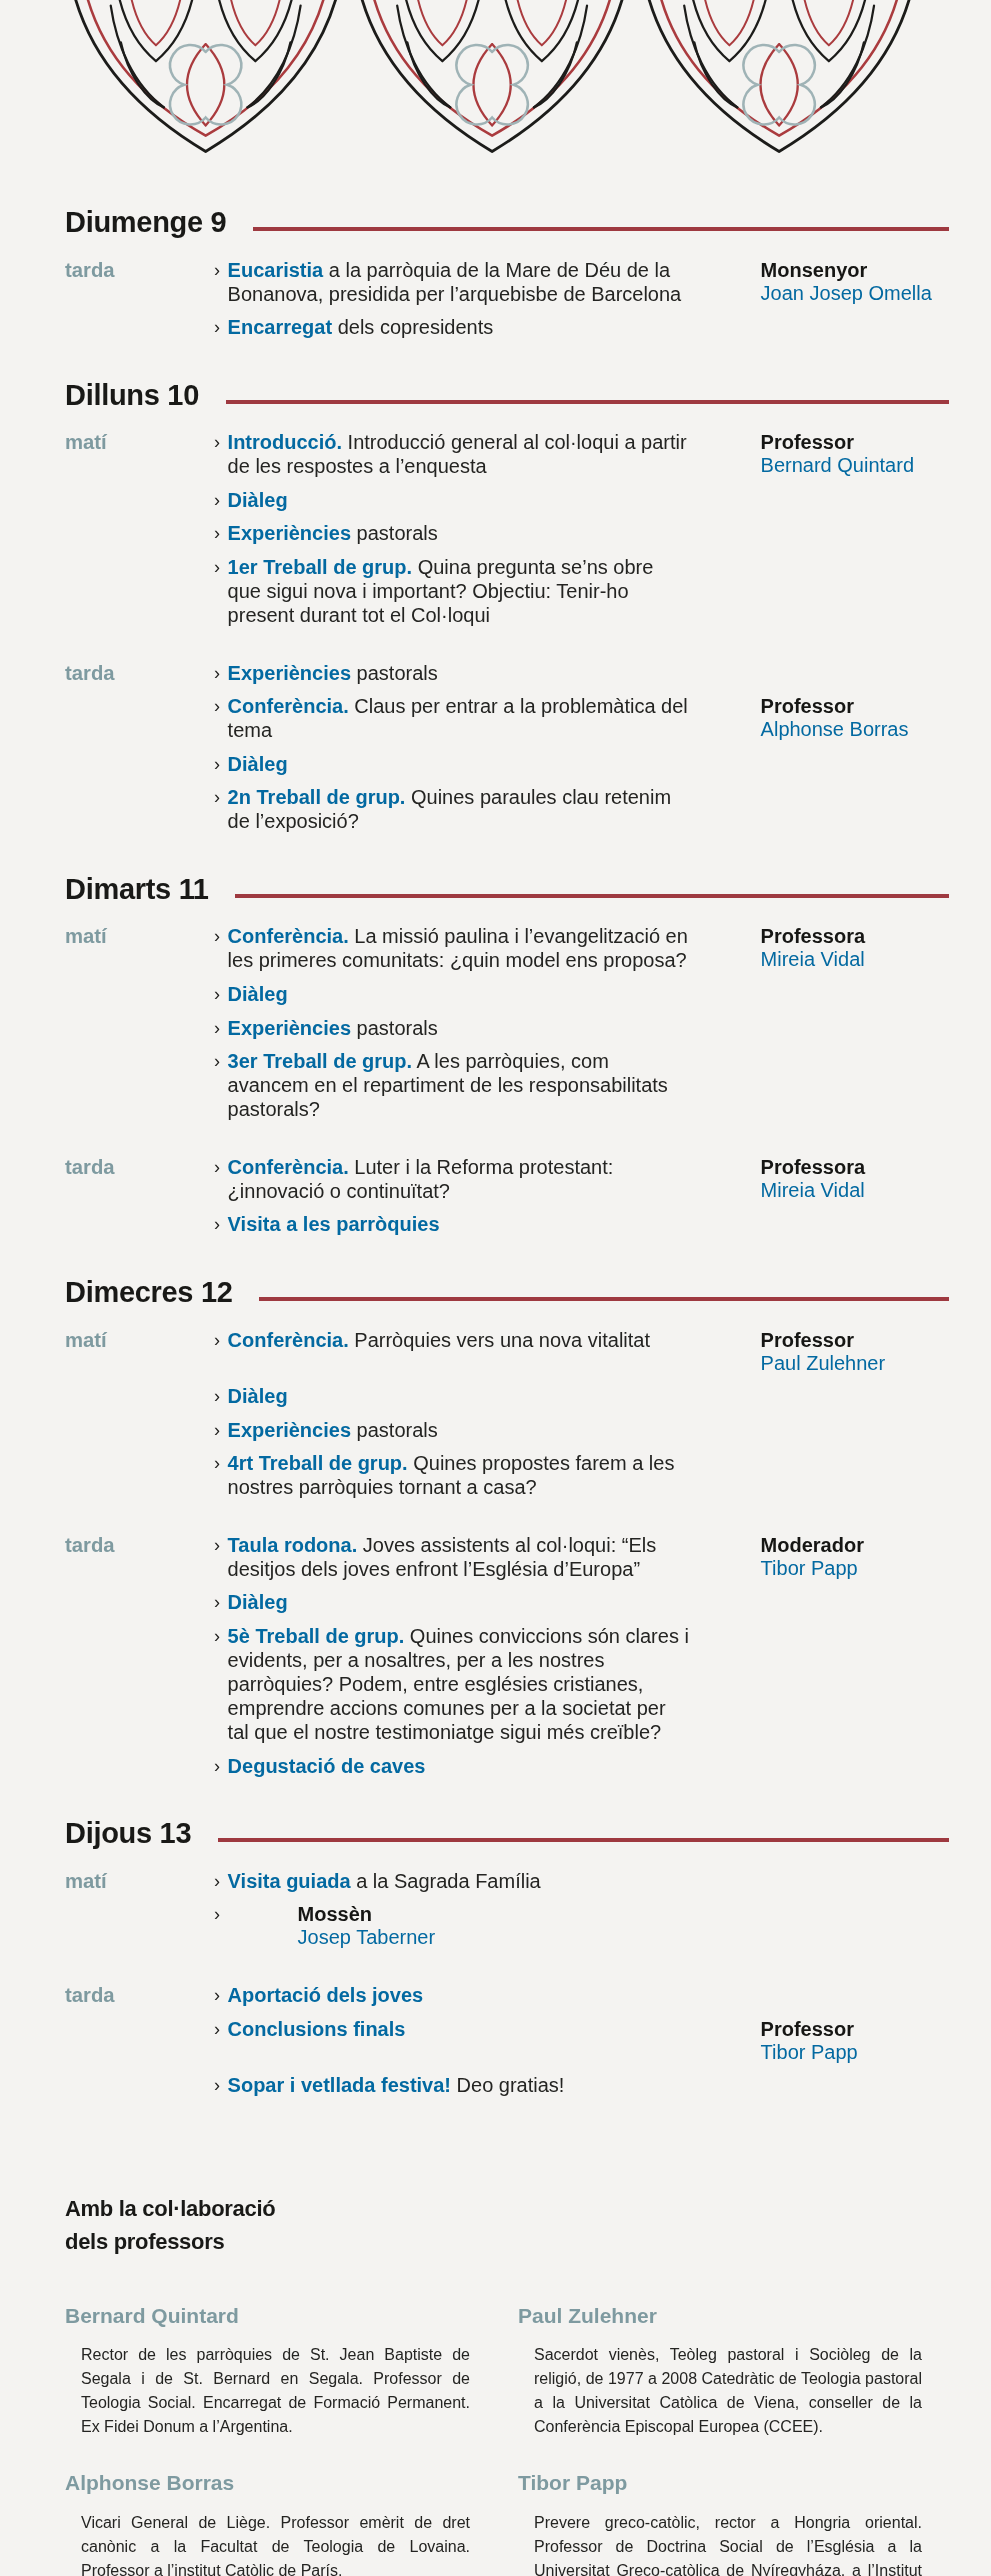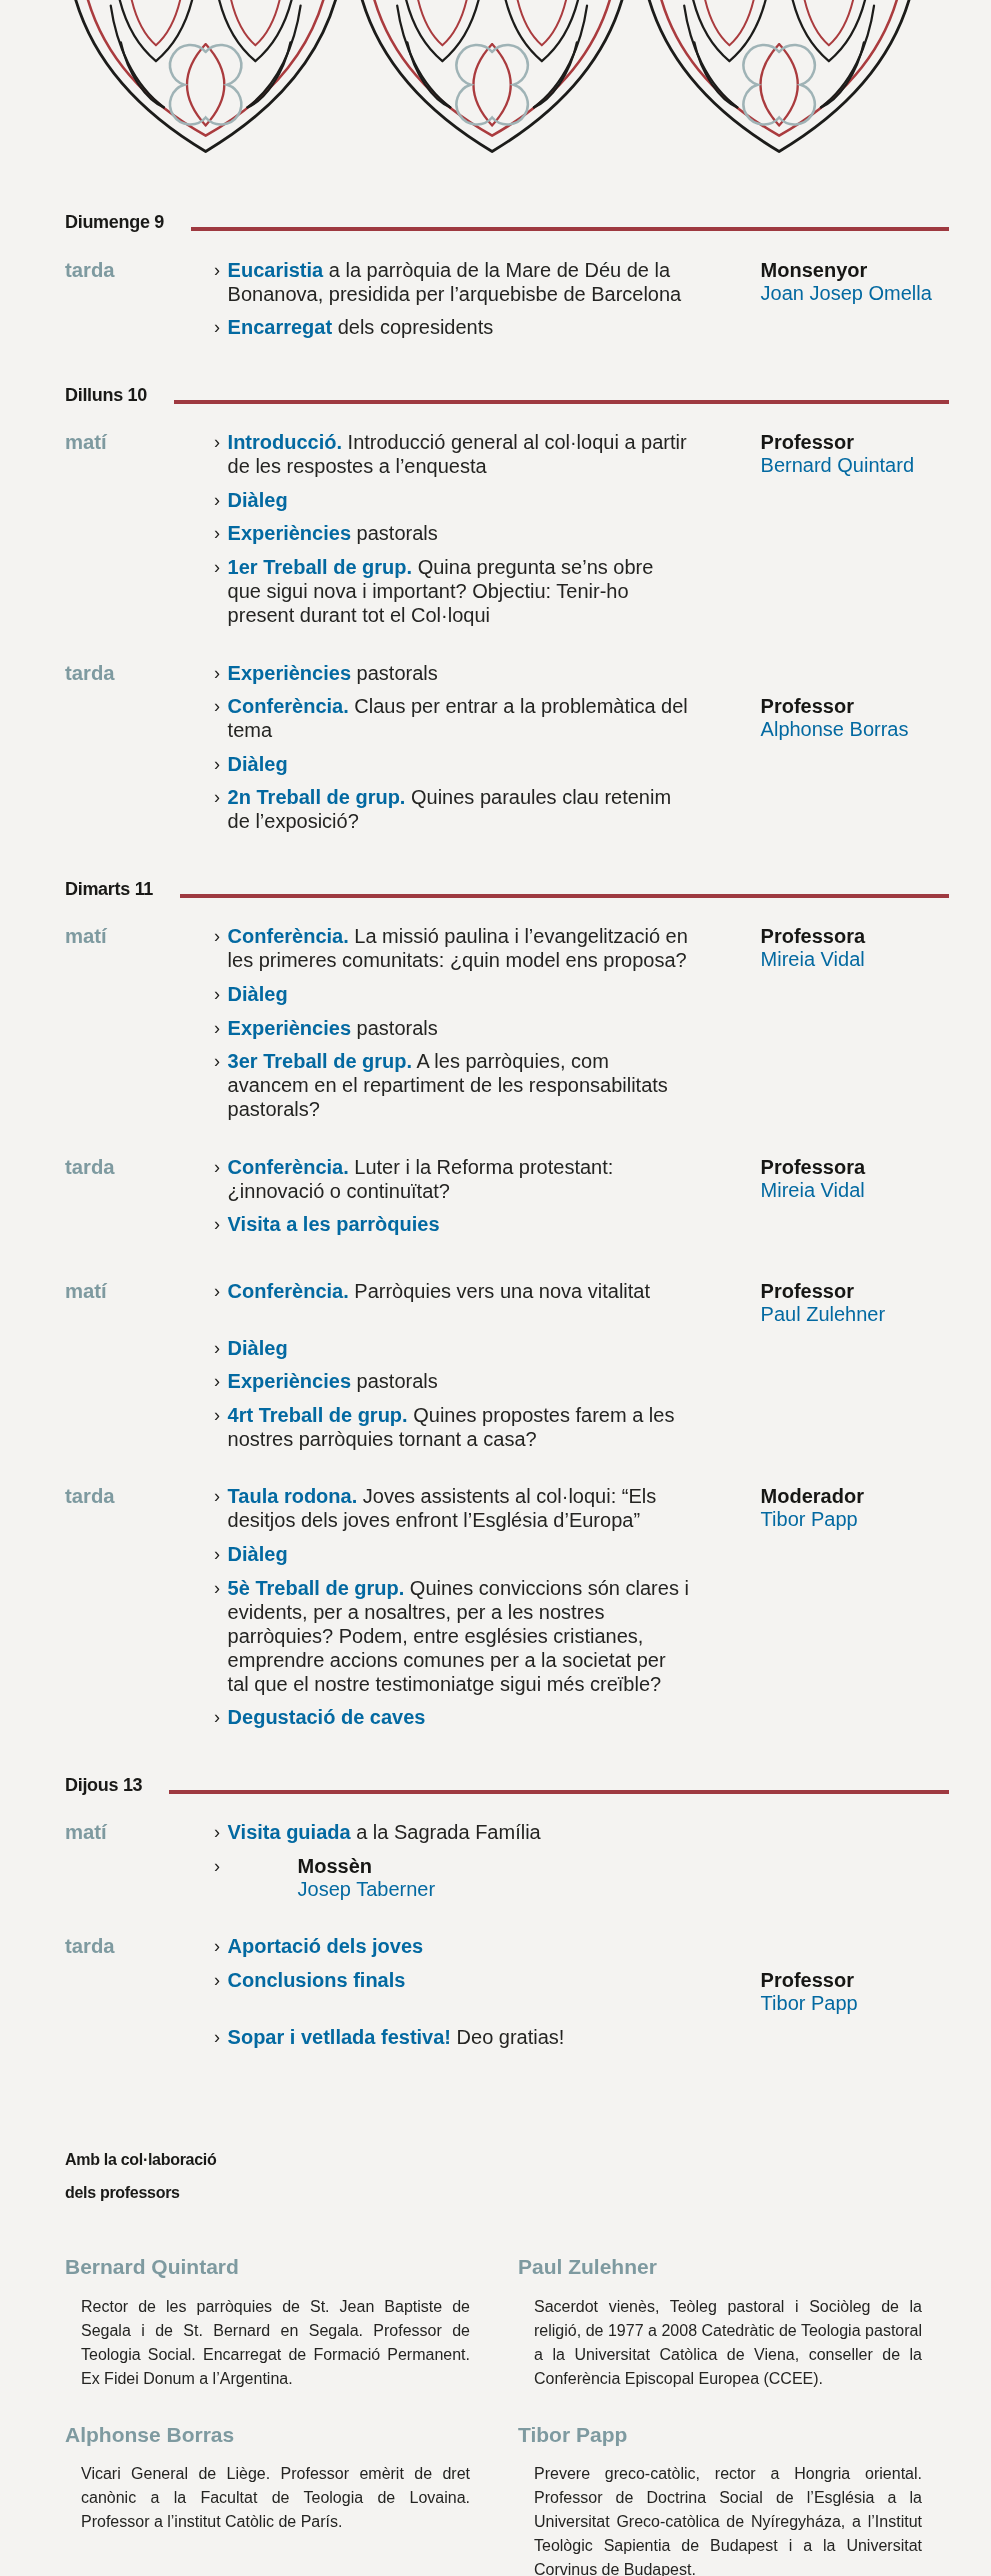--- a/index.html
+++ b/index.html
@@ -13,21 +13,21 @@
   }
   svg.tracery { display: block; }
 
   .content { padding: 0 42px 0 65px; }
 
   .day { margin-top: 33px; }
   .day:first-child { margin-top: 44px; }
 
   .day-head { display: flex; align-items: flex-end; margin-bottom: 21.5px; }
   .day-title {
-    margin: 0; font-size: 18px; line-height: 27px;
+    margin: 0; font-size: 29px; line-height: 27px;
     font-weight: 700; letter-spacing: -0.3px; color: #191917;
     white-space: nowrap;
   }
   .day-rule { flex: 1; height: 4px; background: #9e3940; margin-left: 26.6px; margin-bottom: 5.1px; }
 
   .slot { display: flex; margin-bottom: 24px; }
   .slot-time {
     width: 123px; flex: 0 0 123px; text-align: left;
     font-size: 20.3px; line-height: 24px; font-weight: 700; color: #7e9aa0;
   }
@@ -37,21 +37,21 @@
   .bullet { font-size: 18px; line-height: 24px; color: #1d1d1b; }
   .item-text { margin: 0; font-size: 20px; line-height: 24px; color: #242422; }
   .item-text b { font-weight: 700; color: #0369a1; }
 
   .speaker { padding-left: 70px; }
   .speaker-role { font-size: 20px; line-height: 24px; font-weight: 700; color: #161614; white-space: nowrap; }
   .speaker-name { font-size: 20px; line-height: 23px; color: #0369a1; }
 
   .profs { padding: 0 42px 0 65px; margin-top: 85px; }
   .profs-heading {
-    margin: 0 0 47px 0; font-size: 16px; line-height: 33px;
+    margin: 0 0 47px 0; font-size: 22px; line-height: 33px;
     font-weight: 700; letter-spacing: -0.3px; color: #191917;
     white-space: pre-line;
   }
   .prof-grid { display: grid; grid-template-columns: 421px 420px; column-gap: 32px; align-items: start; }
   .prof { margin-bottom: 33px; }
   .prof-name { margin: 0 0 14.7px 0; font-size: 21px; line-height: 22.6px; font-weight: 700; color: #7e9aa0; }
   .prof-bio {
     margin: 16px; font-size: 16px; line-height: 24px; color: #242422;
     text-align: justify; hyphens: auto; -webkit-hyphens: auto;
   }
@@ -221,20 +221,24 @@
           </div>
           <div class="item">
             <span class="bullet">›</span>
             <p class="item-text"><b>Visita a les parròquies</b></p>
             <div class="speaker"></div>
           </div>
         </div>
       </div>
     </section>
     <section class="day">
+      <div class="day-head">
+        <h2 class="day-title">Dimecres 12</h2>
+        <div class="day-rule"></div>
+      </div>
       <div class="slot">
         <div class="slot-time">matí</div>
         <div class="slot-items">
           <div class="item">
             <span class="bullet">›</span>
             <p class="item-text"><b>Conferència.</b> Parròquies vers una nova vitalitat</p>
             <div class="speaker">
               <div class="speaker-role">Professor</div>
               <div class="speaker-name">Paul Zulehner</div>
             </div>

